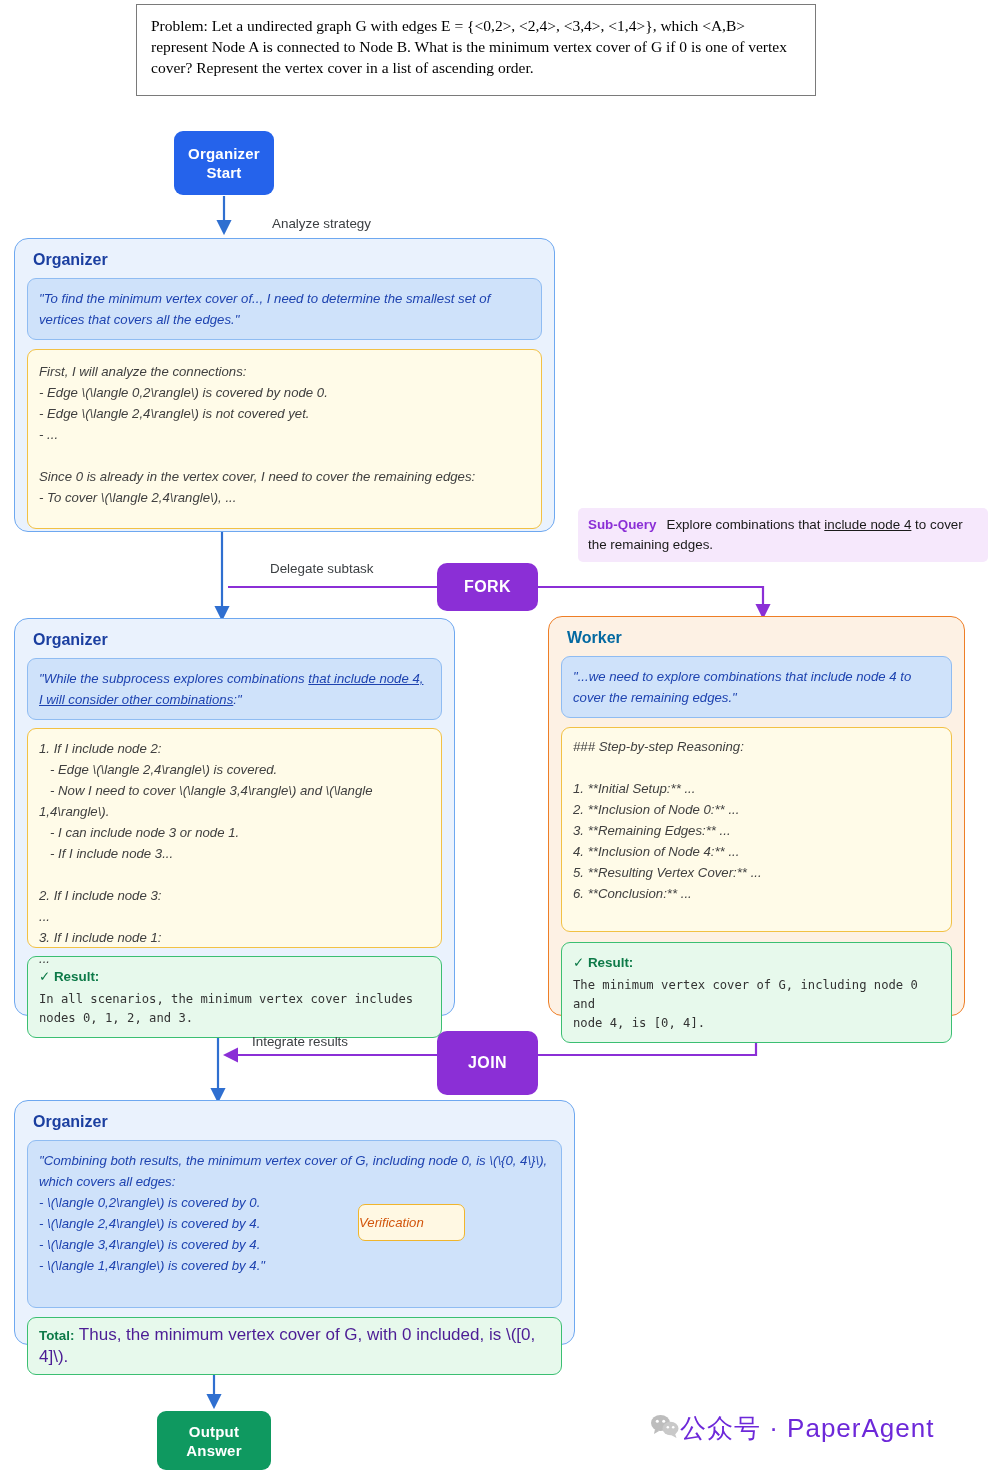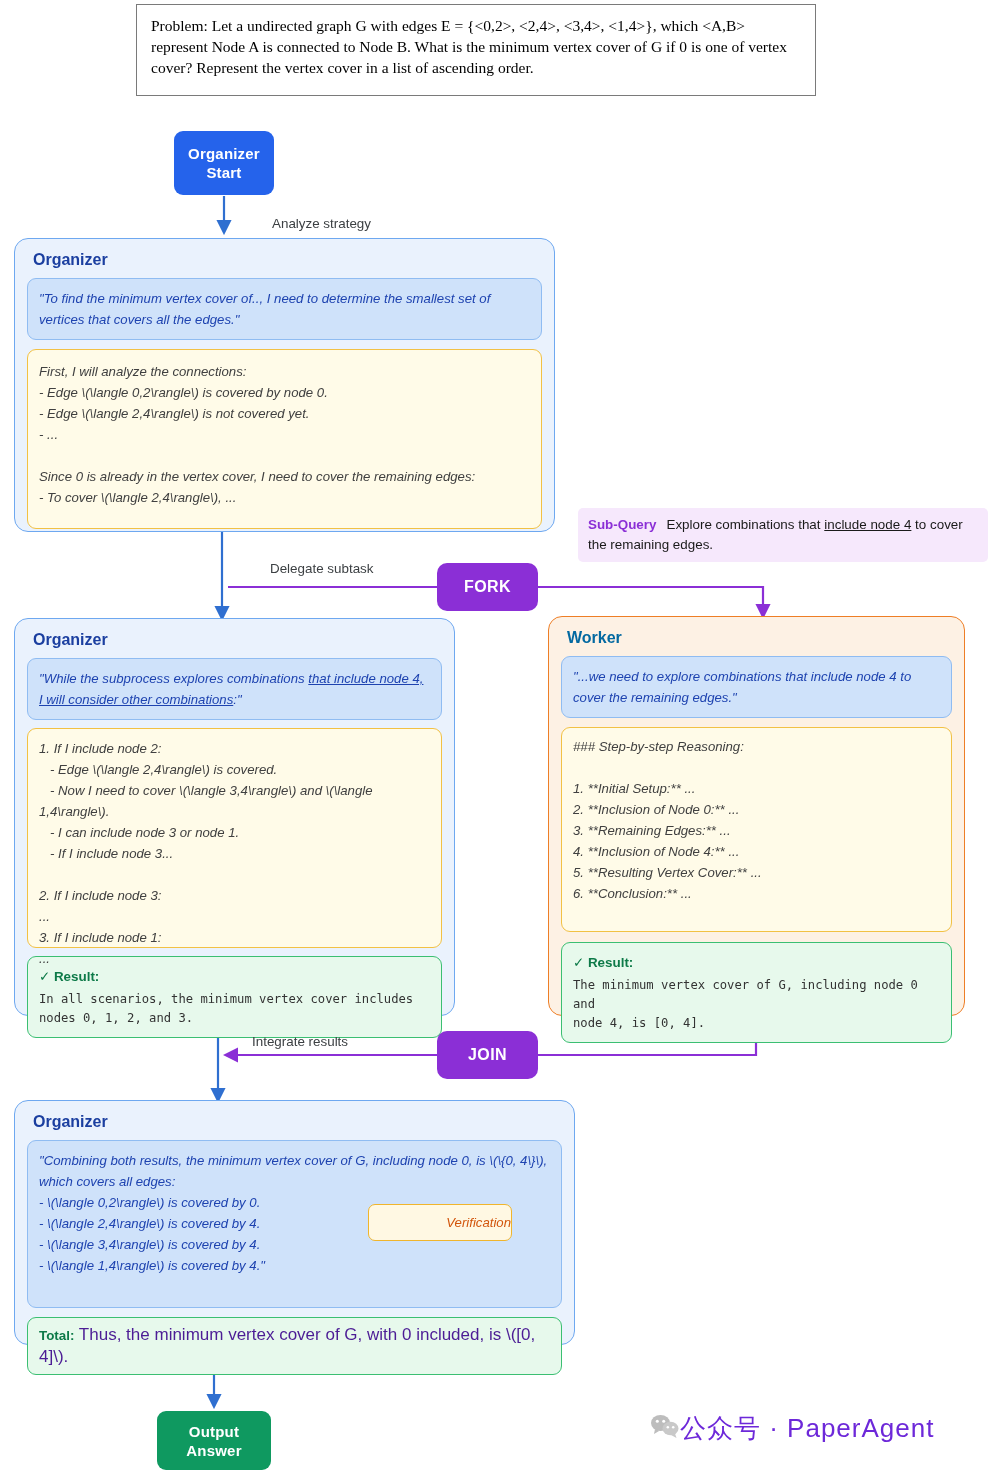--- a/index.html
+++ b/index.html
@@ -27,21 +27,21 @@
   }
   #start-node{left:174px;top:131px;width:100px;height:64px;background:#2563eb;}
   #output-node{left:157px;top:1411px;width:114px;height:59px;background:#0f9960;}
 
   
   .gate{
     border-radius:10px;background:#8b2fd6;color:#fff;font-weight:bold;font-size:16px;
     display:flex;align-items:center;justify-content:center;letter-spacing:.4px;
   }
   #fork-node{left:437px;top:563px;width:101px;height:48px;}
-  #join-node{left:437px;top:1031px;width:101px;height:48px;}
+  #join-node{left:437px;top:1031px;width:101px;height:64px;}
 
   
   .panel{border-radius:14px;border:1.6px solid;padding:10px 12px 12px 12px;}
   .panel-organizer{background:#eaf2fd;border-color:#6ea8f0;}
   .panel-worker{background:#fdf1e4;border-color:#ee7e26;}
   .panel-title{font-weight:bold;font-size:16px;margin:2px 0 9px 6px;}
   .t-organizer{color:#1b3fa0;}
   .t-worker{color:#0369a1;}
 
   
@@ -60,23 +60,23 @@
   
   #subquery-box{
     left:578px;top:508px;width:410px;
     background:#f6e8fc;border-radius:5px;padding:7px 10px;
     font-size:13.4px;line-height:20px;color:#1a1a1a;
   }
   #subquery-box .sq-label{color:#8b2fd6;font-weight:bold;margin-right:10px;}
 
   
   #verification-badge{
-    left:368px;top:1204px;width:144px;height:37px;
+    left:358px;top:1204px;width:107px;height:37px;
     background:#fff8e3;border:1.6px solid #f0b52c;border-radius:7px;
-    display:flex;align-items:center;justify-content:flex-end;
+    display:flex;align-items:center;justify-content:flex-start;
     color:#d2550c;font-style:italic;font-size:13.2px;
   }
 
   
   .edge-label{color:#3c4043;font-size:13.4px;}
 
   
   #watermark{
     left:650px;top:1408px;width:320px;height:40px;
     display:flex;align-items:center;color:#6d28d9;

